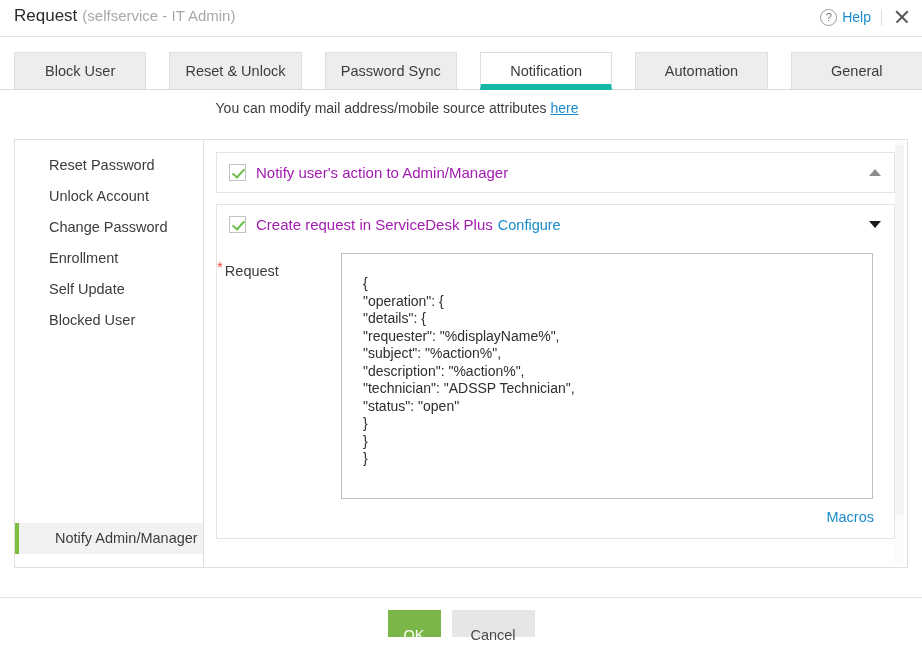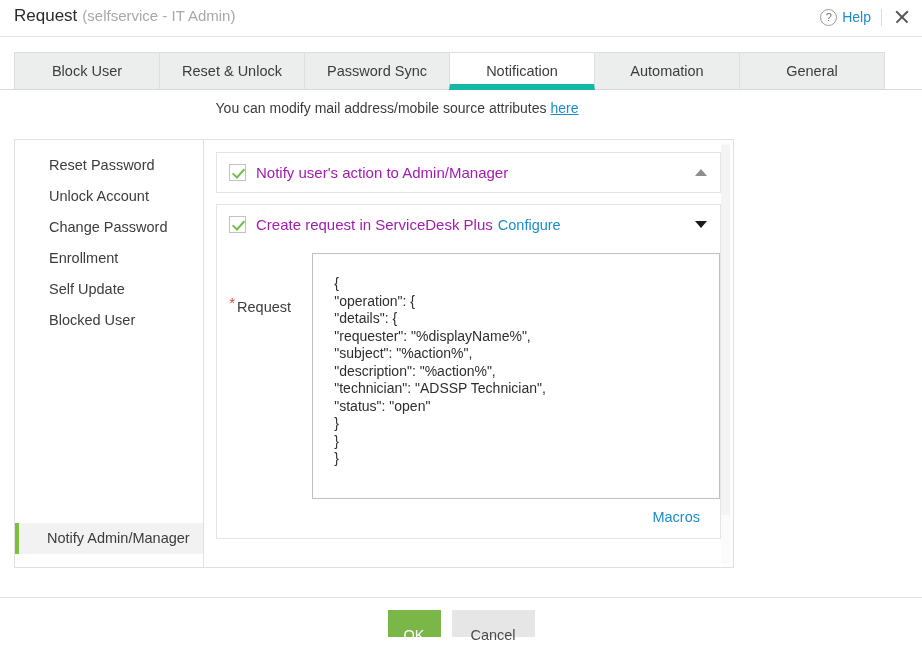--- a/index.html
+++ b/index.html
@@ -94,20 +94,21 @@
   
   .tabstrip {
     position: absolute;
     left: 0; top: 52px;
     width: 922px;
     height: 38px;
     border-bottom: 1px solid #d9d9d9;
     box-sizing: border-box;
     display: flex;
     padding-left: 14px;
+    gap: 24px;
   }
   .tab {
     width: 146px;
     height: 37px;
     line-height: 37px;
     text-align: center;
     font-size: 14.5px;
     color: #3c3c3c;
     background: #eceded;
     border-left: 1px solid #dedede;
@@ -139,21 +140,21 @@
     color: #1a8ccc;
     text-decoration: underline;
     cursor: pointer;
   }
 
   
   .body-area {
     position: absolute;
     left: 14px;
     top: 139px;
-    width: 720px;
+    width: 894px;
     height: 429px;
     border: 1px solid #e0e0e0;
     box-sizing: border-box;
     display: flex;
     background: #ffffff;
   }
 
   
   .sidebar {
     width: 189px;
@@ -169,21 +170,21 @@
     font-size: 14.5px;
     color: #3c3c3c;
     cursor: pointer;
     box-sizing: border-box;
     border-left: 4px solid transparent;
   }
   .side-item:first-child { margin-top: 10px; }
   .side-item.selected {
     background: #f2f2f2;
     border-left: 4px solid #7cbd42;
-    padding-left: 28px;
+    padding-left: 36px;
   }
   .side-bottom {
     position: absolute;
     bottom: 13px;
     left: 0;
     right: 0;
   }
 
   
   .main-panel {
@@ -264,29 +265,28 @@
   
   .section-body {
     padding: 9px 0 12px 0;
   }
   .req-row {
     display: flex;
     align-items: flex-start;
   }
   .req-label-wrap {
     width: 124px;
-    text-align: center;
+    text-align: left;
     padding-top: 9px;
     padding-right: 9px;
     box-sizing: border-box;
     font-size: 14.5px;
     color: #3c3c3c;
     position: relative;
     white-space: nowrap;
-    margin-top: 36px;
   }
   .req-star {
     color: #e8483b;
     font-size: 15px;
     position: relative;
     top: -4px;
     margin-right: 2px;
   }
   .req-textarea {
     width: 532px;

